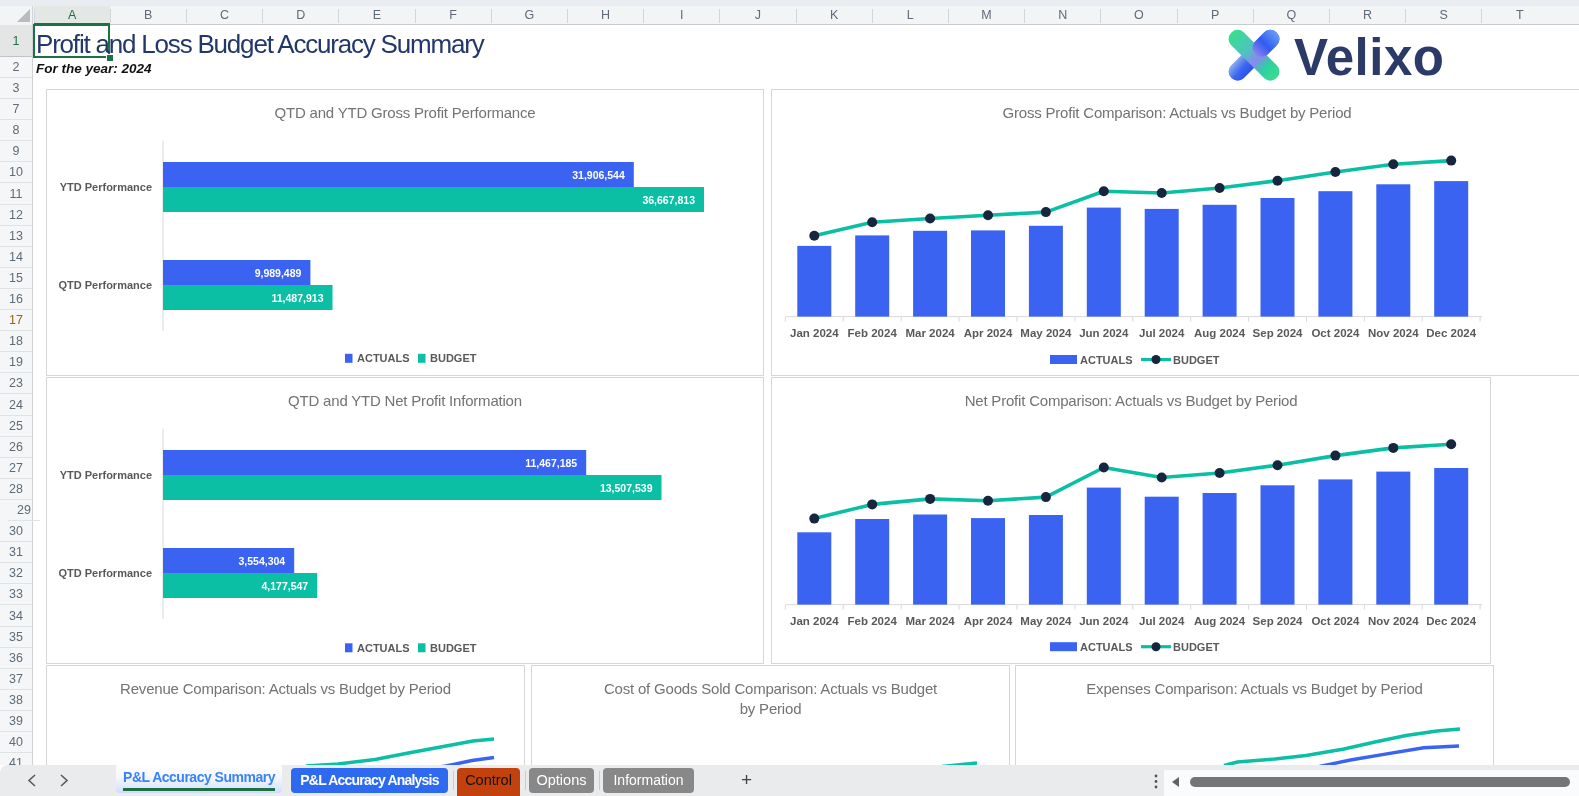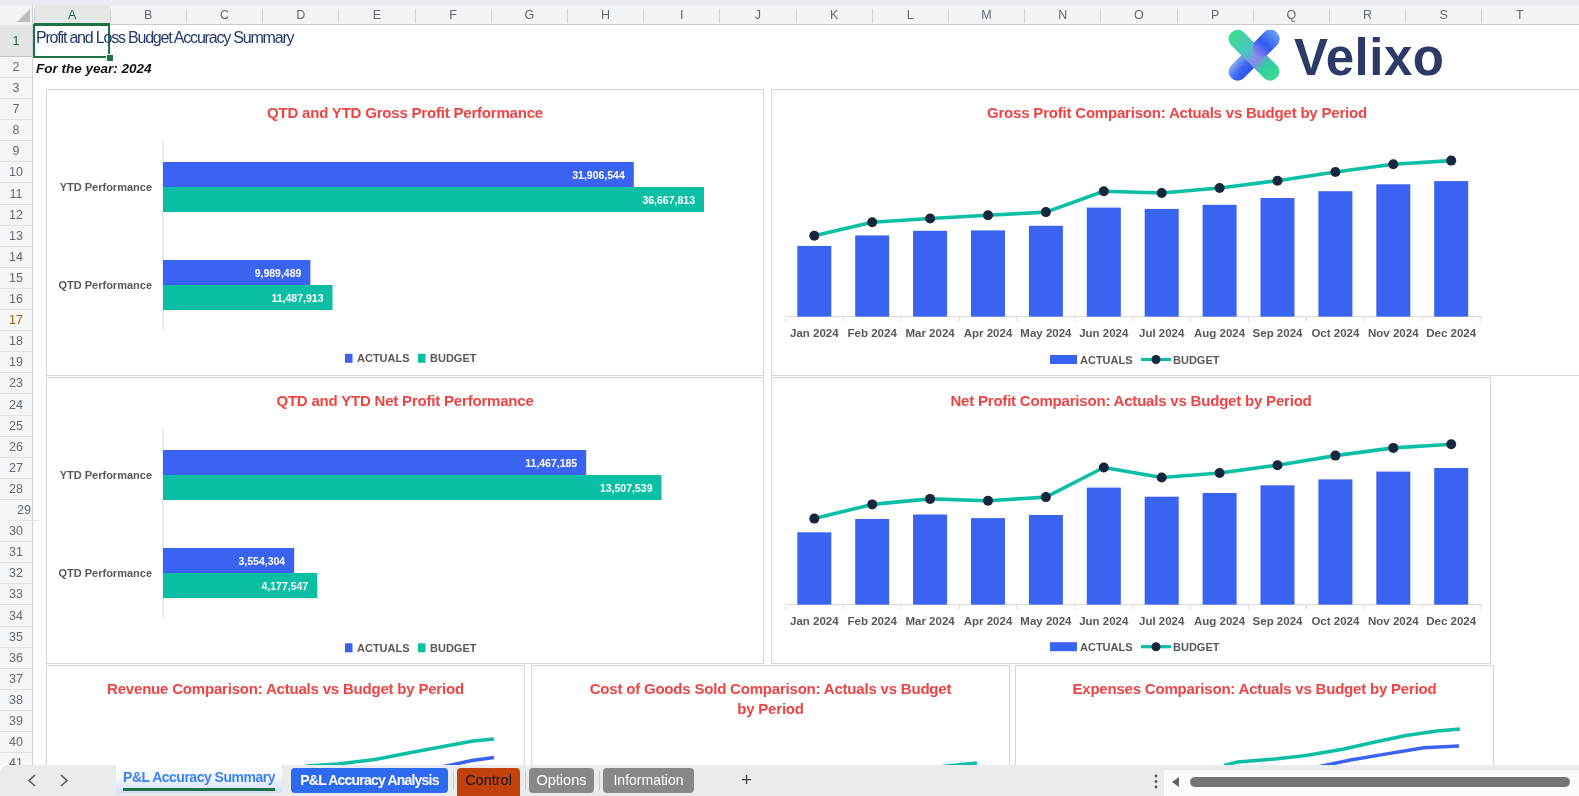--- a/index.html
+++ b/index.html
@@ -1,20 +1,20 @@
 <!DOCTYPE html>
 <html><head><meta charset="utf-8">
 <style>
 html,body{margin:0;padding:0;}
 body{width:1579px;height:796px;overflow:hidden;background:#fff;
   font-family:"Liberation Sans", sans-serif;}
 #app{position:absolute;left:0;top:0;width:1579px;height:796px;}
 .abs{position:absolute;}
 .chart{position:absolute;background:#fff;border:1px solid #d6d6d6;overflow:hidden;box-sizing:border-box;}
-.ctitle{position:absolute;width:100%;text-align:center;font-weight:bold;color:#ef4444;font-size:15px;letter-spacing:-0.2px;}
+.ctitle{position:absolute;width:100%;text-align:center;font-weight:normal;color:#737373;font-size:15px;letter-spacing:-0.2px;}
 </style></head><body>
 <div id="app">
 
 <div class="abs" style="left:0;top:0;width:1579px;height:6px;background:#e9edf2;"></div>
 <div class="abs" style="left:0;top:6px;width:1579px;height:19px;background:#f3f4f6;border-bottom:1px solid #c8cbce;box-sizing:border-box;"></div>
 <div class="abs" style="left:0;top:6px;width:33px;height:19px;background:#f3f4f6;border-right:1px solid #cfd2d6;box-sizing:border-box;"></div>
 <div class="abs" style="left:17px;top:9px;width:0;height:0;border-left:13px solid transparent;border-bottom:13px solid #b8bcbf;"></div>
 <div class="abs" style="left:34.0px;top:6px;width:76.2px;height:19px;background:#e3e8e4;border-bottom:2px solid #1e7145;box-sizing:border-box;"></div>
 <div class="abs" style="left:34.0px;top:6px;width:76.2px;height:18px;line-height:18px;text-align:center;font-size:12.5px;color:#1e7145;">A</div>
 <div class="abs" style="left:33.5px;top:9px;width:1px;height:14px;background:#d2d5d9;"></div>
@@ -87,21 +87,21 @@
 <div class="abs" style="left:0;top:605.5px;width:32px;height:21.1px;border-bottom:1px solid #e0e2e4;box-sizing:border-box;text-align:center;line-height:21.1px;font-size:12.5px;color:#5e6b77;">34</div>
 <div class="abs" style="left:0;top:626.6px;width:32px;height:21.1px;border-bottom:1px solid #e0e2e4;box-sizing:border-box;text-align:center;line-height:21.1px;font-size:12.5px;color:#5e6b77;">35</div>
 <div class="abs" style="left:0;top:647.7px;width:32px;height:21.1px;border-bottom:1px solid #e0e2e4;box-sizing:border-box;text-align:center;line-height:21.1px;font-size:12.5px;color:#5e6b77;">36</div>
 <div class="abs" style="left:0;top:668.8px;width:32px;height:21.1px;border-bottom:1px solid #e0e2e4;box-sizing:border-box;text-align:center;line-height:21.1px;font-size:12.5px;color:#5e6b77;">37</div>
 <div class="abs" style="left:0;top:689.9px;width:32px;height:21.1px;border-bottom:1px solid #e0e2e4;box-sizing:border-box;text-align:center;line-height:21.1px;font-size:12.5px;color:#5e6b77;">38</div>
 <div class="abs" style="left:0;top:711.0px;width:32px;height:21.1px;border-bottom:1px solid #e0e2e4;box-sizing:border-box;text-align:center;line-height:21.1px;font-size:12.5px;color:#5e6b77;">39</div>
 <div class="abs" style="left:0;top:732.1px;width:32px;height:21.1px;border-bottom:1px solid #e0e2e4;box-sizing:border-box;text-align:center;line-height:21.1px;font-size:12.5px;color:#5e6b77;">40</div>
 <div class="abs" style="left:0;top:753.2px;width:32px;height:21.1px;border-bottom:1px solid #e0e2e4;box-sizing:border-box;text-align:center;line-height:21.1px;font-size:12.5px;color:#5e6b77;text-decoration:underline;">41</div>
 <div class="abs" style="left:33px;top:24px;width:77px;height:34px;border:2px solid #1e7145;box-sizing:border-box;"></div>
 <div class="abs" style="left:106px;top:54px;width:6px;height:6px;background:#1e7145;border:1px solid #fff;"></div>
-<div class="abs" style="left:36px;top:29px;font-size:16px;letter-spacing:-1.2px;color:#22386b;white-space:nowrap;">Profit and Loss Budget Accuracy Summary</div>
+<div class="abs" style="left:36px;top:29px;font-size:26px;letter-spacing:-1.2px;color:#22386b;white-space:nowrap;">Profit and Loss Budget Accuracy Summary</div>
 <div class="abs" style="left:36px;top:60.5px;font-size:13.5px;font-weight:bold;font-style:italic;color:#111;">For the year: 2024</div>
 <svg class="abs" style="left:1224px;top:27px;" width="230" height="58" viewBox="0 0 230 58">
 <defs>
 <linearGradient id="gGreen" x1="0" y1="0" x2="1" y2="0">
  <stop offset="0" stop-color="#37e08a"></stop>
           <stop offset="0.38" stop-color="#4fc2c2"></stop>
  <stop offset="0.58" stop-color="#8b87ee"></stop>
           <stop offset="0.75" stop-color="#2fcfa2"></stop>
  <stop offset="1" stop-color="#3bdb90"></stop>
 </linearGradient>
@@ -204,21 +204,21 @@
         <text x="621.3" y="246.6" text-anchor="middle" font-size="11.5" font-weight="bold" fill="#595959">Nov 2024</text>
         <text x="679.2" y="246.6" text-anchor="middle" font-size="11.5" font-weight="bold" fill="#595959">Dec 2024</text>
         <rect x="278" y="265.0" width="27" height="9" fill="#3a63f2"></rect>
         <text x="308" y="273.5" font-size="11" font-weight="bold" fill="#595959">ACTUALS</text>
         <line x1="369" y1="269.5" x2="399" y2="269.5" stroke="#0bbfa5" stroke-width="3.2"></line>
         <circle cx="384" cy="269.5" r="4.5" fill="#16263e"></circle>
         <text x="401" y="273.5" font-size="11" font-weight="bold" fill="#595959">BUDGET</text>
       </svg>
     </div>
 <div class="chart" style="left:46px;top:377px;width:718px;height:287px;">
-      <div class="ctitle" style="top:14px;">QTD and YTD Net Profit Performance</div>
+      <div class="ctitle" style="top:14px;">QTD and YTD Net Profit Information</div>
 <svg width="716" height="285" style="position:absolute;left:0;top:0;">
         <line x1="116" y1="50.5" x2="116" y2="241" stroke="#d9d9d9" stroke-width="1"></line>
         <rect x="116" y="72" width="423.2" height="25" fill="#3a63f2"></rect>
         <text x="530.2" y="88.5" text-anchor="end" font-size="10.5" font-weight="bold" fill="#ffffff">11,467,185</text>
         <rect x="116" y="97" width="498.5" height="25" fill="#0bbfa5"></rect>
         <text x="605.5" y="113.5" text-anchor="end" font-size="10.5" font-weight="bold" fill="#ffffff">13,507,539</text>
         <rect x="116" y="170" width="131.2" height="25" fill="#3a63f2"></rect>
         <text x="238.2" y="186.5" text-anchor="end" font-size="10.5" font-weight="bold" fill="#ffffff">3,554,304</text>
         <rect x="116" y="195" width="154.2" height="25" fill="#0bbfa5"></rect>
         <text x="261.2" y="211.5" text-anchor="end" font-size="10.5" font-weight="bold" fill="#ffffff">4,177,547</text>

